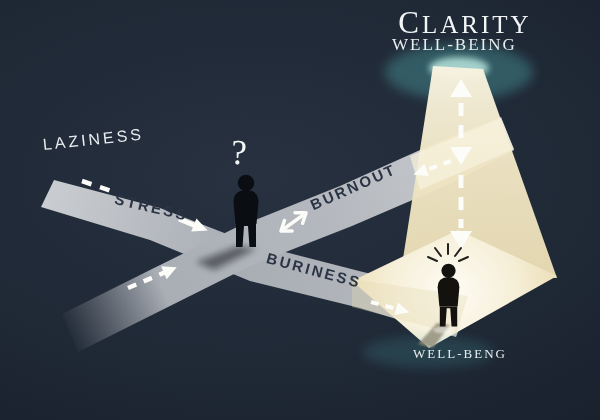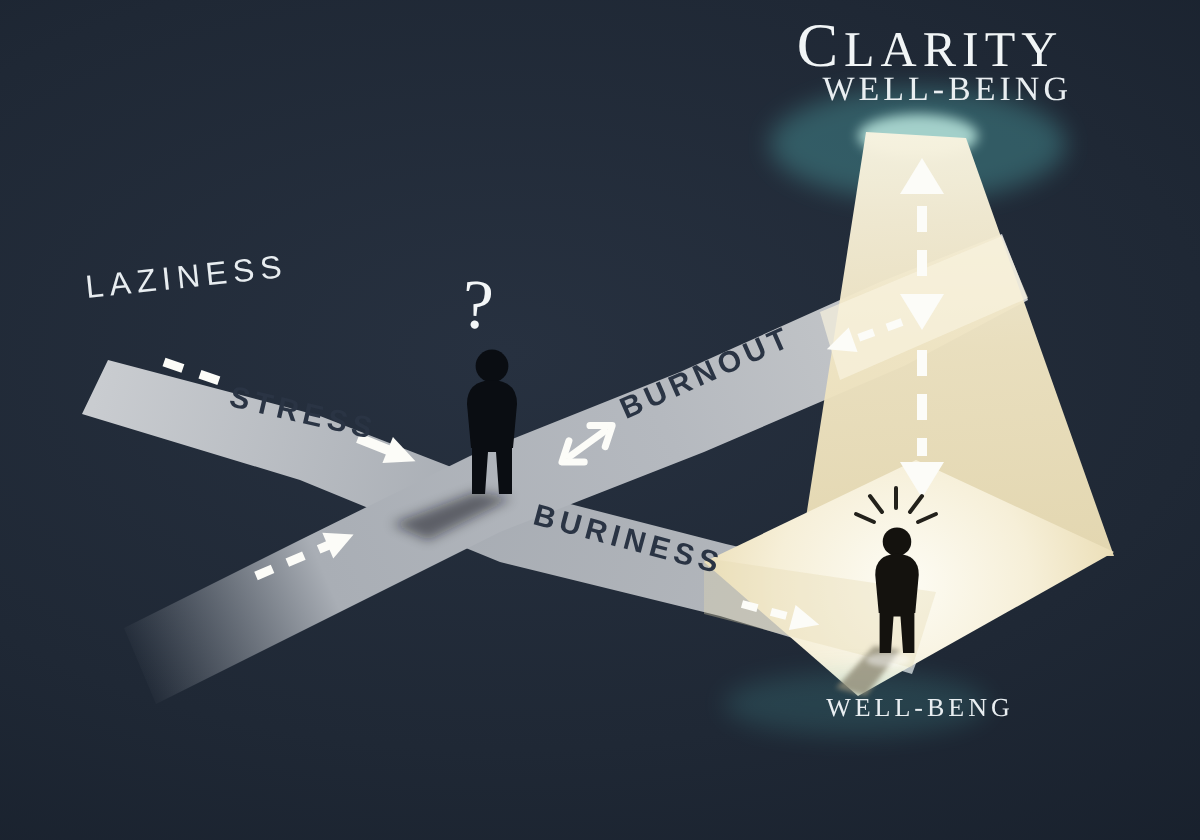--- a/index.html
+++ b/index.html
@@ -6,21 +6,21 @@
   #stage{
     position:relative;width:600px;height:420px;overflow:hidden;
     background:radial-gradient(ellipse 130% 105% at 42% 42%, #273140 0%, #1f2835 45%, #171f2b 78%, #131a25 100%);
     font-family:"Liberation Sans", sans-serif;
   }
   #stage svg{position:absolute;left:0;top:0;}
   .lbl{position:absolute;z-index:5;user-select:none;white-space:nowrap;}
   .serifcap{font-family:"Liberation Serif", serif;color:#f1f5f6;}
   #clarity{left:398px;top:5px;width:134px;text-align:center;font-size:25px;letter-spacing:3px;}
   #clarity::first-letter{font-size:31px;}
-  #wellbeing-top{left:392px;top:35px;width:144px;text-align:right;font-size:17px;letter-spacing:2px;color:#e9eef1;}
+  #wellbeing-top{left:392px;top:35px;width:144px;text-align:left;font-size:17px;letter-spacing:2px;color:#e9eef1;}
   #laziness{left:43px;top:136px;font-size:16px;letter-spacing:3px;color:#e8edf0;transform:rotate(-6deg);transform-origin:left center;}
   #qmark{left:231px;top:133px;font-family:"Liberation Serif",serif;font-size:35px;color:#f3f6f7;transform:rotate(4deg);}
   .roadlbl{font-size:15px;font-weight:bold;letter-spacing:2.5px;color:#2a3444;transform-origin:left center;}
   #stress{left:115px;top:190px;transform:rotate(13deg);}
   #burnout{left:311px;top:197px;transform:rotate(-24deg);}
   #buriness{left:267px;top:249px;transform:rotate(15deg);}
   #wellbeng-bottom{left:398px;top:346px;width:124px;text-align:center;font-family:"Liberation Serif",serif;font-size:13px;letter-spacing:2px;color:#e9eef1;}
 </style>
 </head>
 <body>

